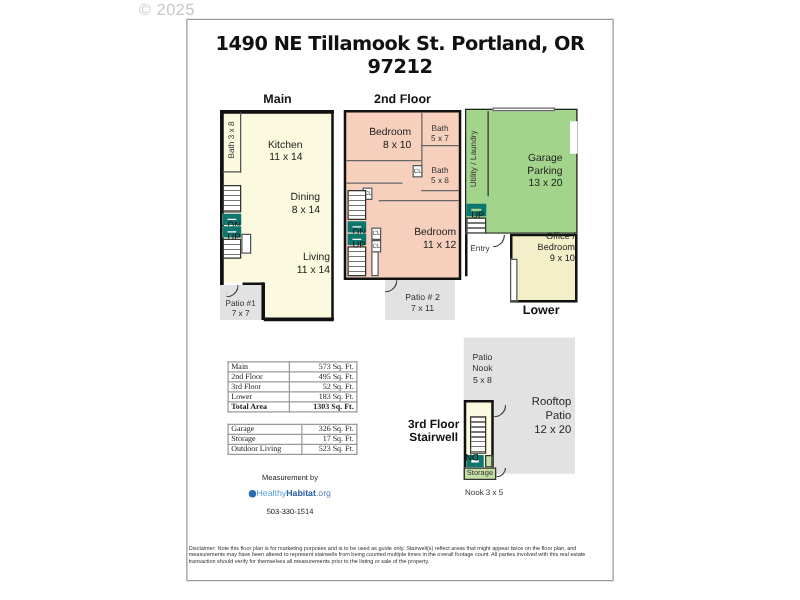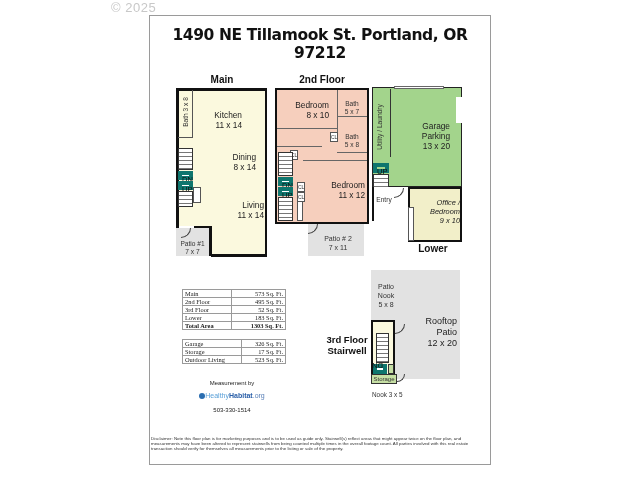--- a/index.html
+++ b/index.html
@@ -139,21 +139,21 @@
 
   <div class="tag" style="left:1px;top:76px;width:16px;height:10px;background:#a3d48c;">UP</div>
   <div class="stairs" style="left:1px;top:87px;width:16px;height:14px;"></div>
 
   <div class="abs" style="left:0;top:100px;width:36px;height:34px;background:#fff;border-left:2px solid #111;"></div>
   <div class="abs room-sm" style="left:2px;top:109px;width:20px;">Entry</div>
   <div class="door" style="left:22px;top:101px;width:10px;height:10px;"></div>
 
   <div class="abs" style="left:36px;top:100px;width:54px;height:55px;background:#f2efc9;border:2.5px solid #111;"></div>
   <div class="abs" style="left:36px;top:120px;width:6px;height:34px;background:#fff;border:1px solid #555;"></div>
-  <div class="abs room" style="left:44px;top:111px;width:44px;font-size:7.4px;line-height:9px;font-style:italic;">
+  <div class="abs room" style="left:44px;top:97px;width:44px;font-size:7.4px;line-height:9px;">
     <div>Office /</div>
     <div>Bedroom</div>
     <div>9 x 10</div>
   </div>
 </div>
 <div class="abs level-label" style="left:408px;top:243px;width:50px;">Lower</div>
 
 <div class="abs" style="left:371px;top:270px;width:89px;height:109px;background:#e2e2e2;">
   <div class="abs room-sm" style="left:0px;top:12px;width:30px;font-size:7px;line-height:9px;">
     <div>Patio</div>

